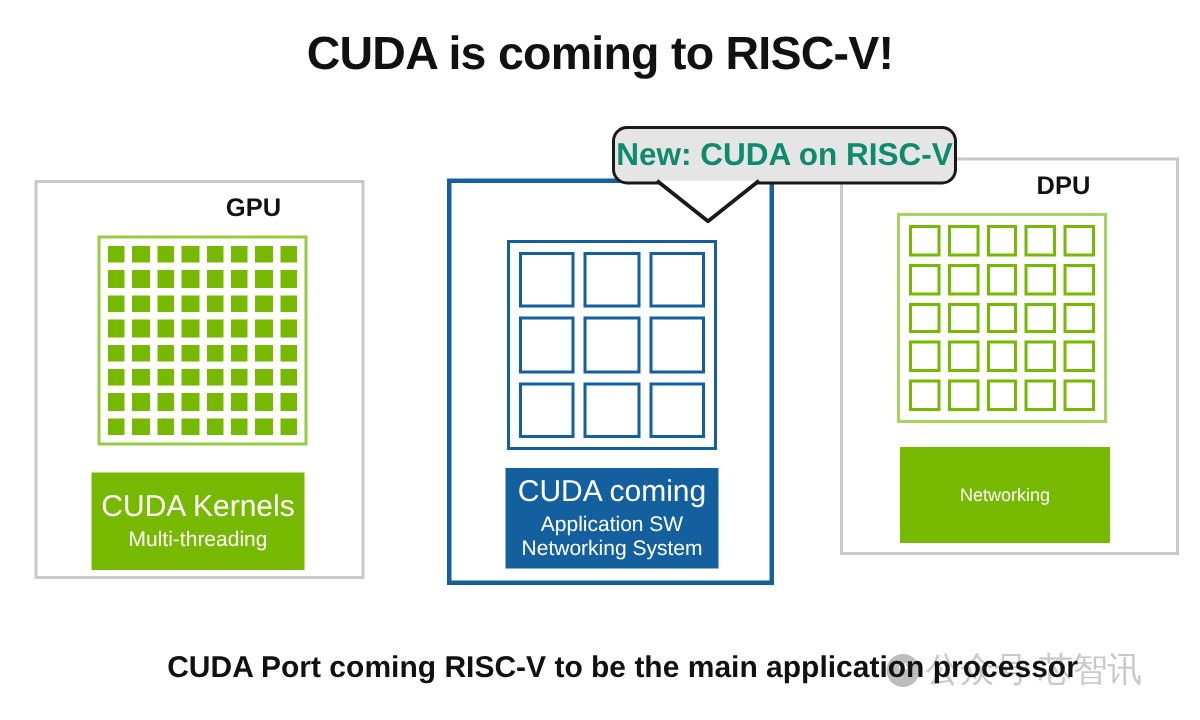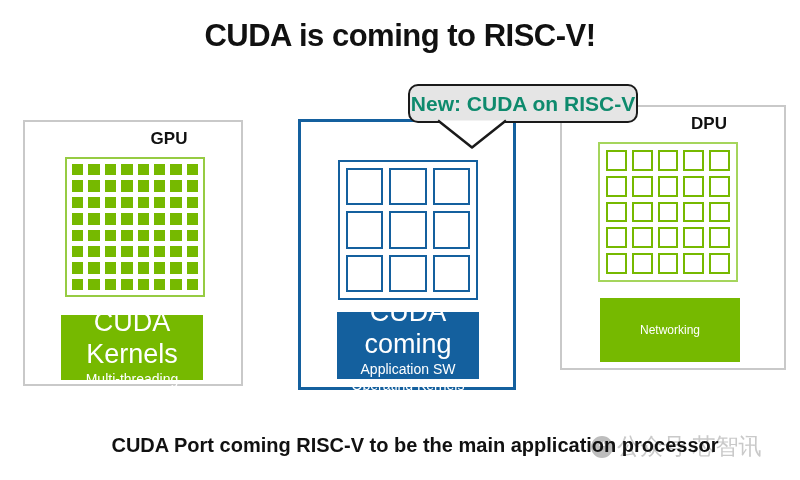--- a/index.html
+++ b/index.html
@@ -87,21 +87,21 @@
     position: absolute;
     box-sizing: border-box;
     display: flex; flex-direction: column;
     align-items: center; justify-content: center;
     color: #ffffff; text-align: center;
     line-height: 1.18;
   }
   #gpu-label { left: 36px; top: 193px; width: 142px; height: 65px; background: #76b900; }
   #cpu-label { left: 36px; top: 190px; width: 142px; height: 67px; background: #14609e; }
   #dpu-label { left: 38px; top: 191px; width: 140px; height: 64px; background: #76b900; }
-  .label-big   { font-size: 27px; }
+  .label-big   { font-size: 20px; }
   .label-small { font-size: 14px; }
   .label-mid   { font-size: 12px; }
 
   
   .footer-text {
     position: absolute; top: 434px; left: 0; width: 100%;
     box-sizing: border-box; padding-left: 30px;
     text-align: center;
     font-size: 20px; font-weight: bold; color: #111111;
     z-index: 3;
@@ -216,21 +216,21 @@
         <div class="cell"></div>
         <div class="cell"></div>
         <div class="cell"></div>
         <div class="cell"></div>
         <div class="cell"></div>
         <div class="cell"></div>
       </div>
     <div class="label-box" id="cpu-label">
       <div class="label-big">CUDA coming</div>
       <div class="label-small">Application SW</div>
-      <div class="label-small">Operating Kernels</div>
+      <div class="label-small">Networking System</div>
     </div>
   </div>
 
   <div class="panel panel-gray" id="dpu-panel">
     <div class="panel-title">DPU</div>
     <div class="gridbox" id="dpu-grid" style="grid-template-columns: repeat(5, 1fr); grid-template-rows: repeat(5, 1fr);">
         <div class="cell"></div>
         <div class="cell"></div>
         <div class="cell"></div>
         <div class="cell"></div>

